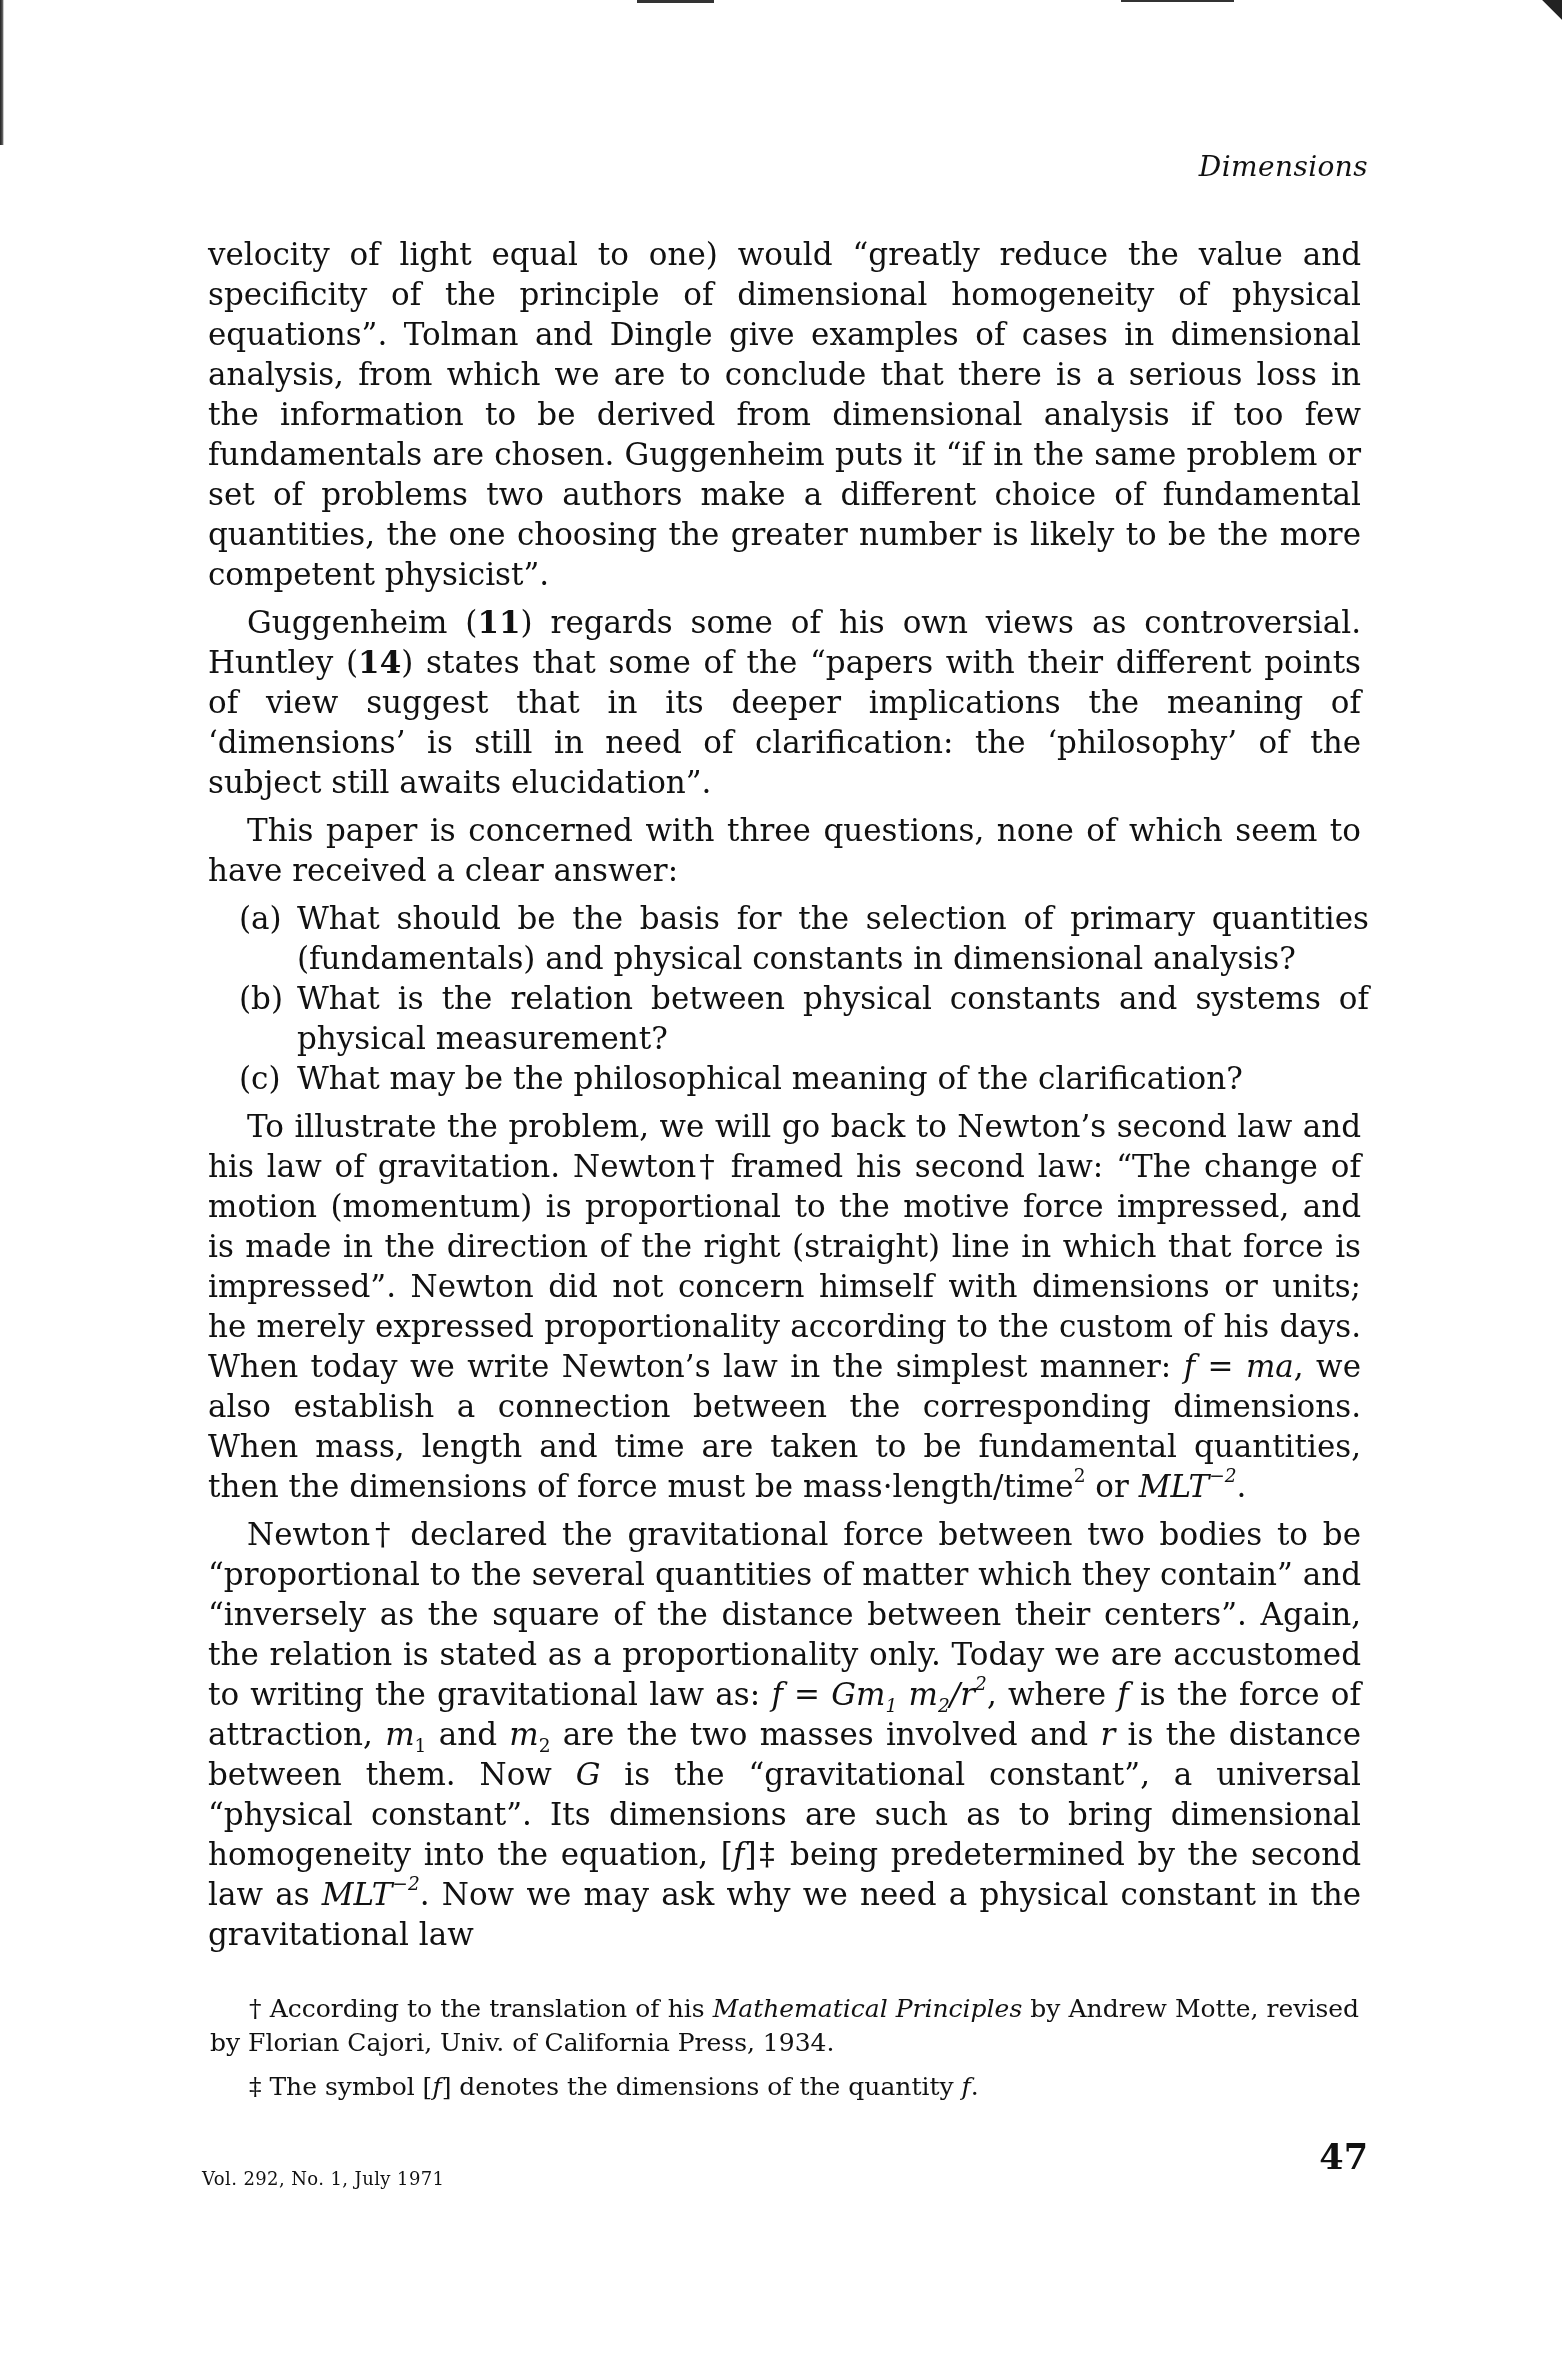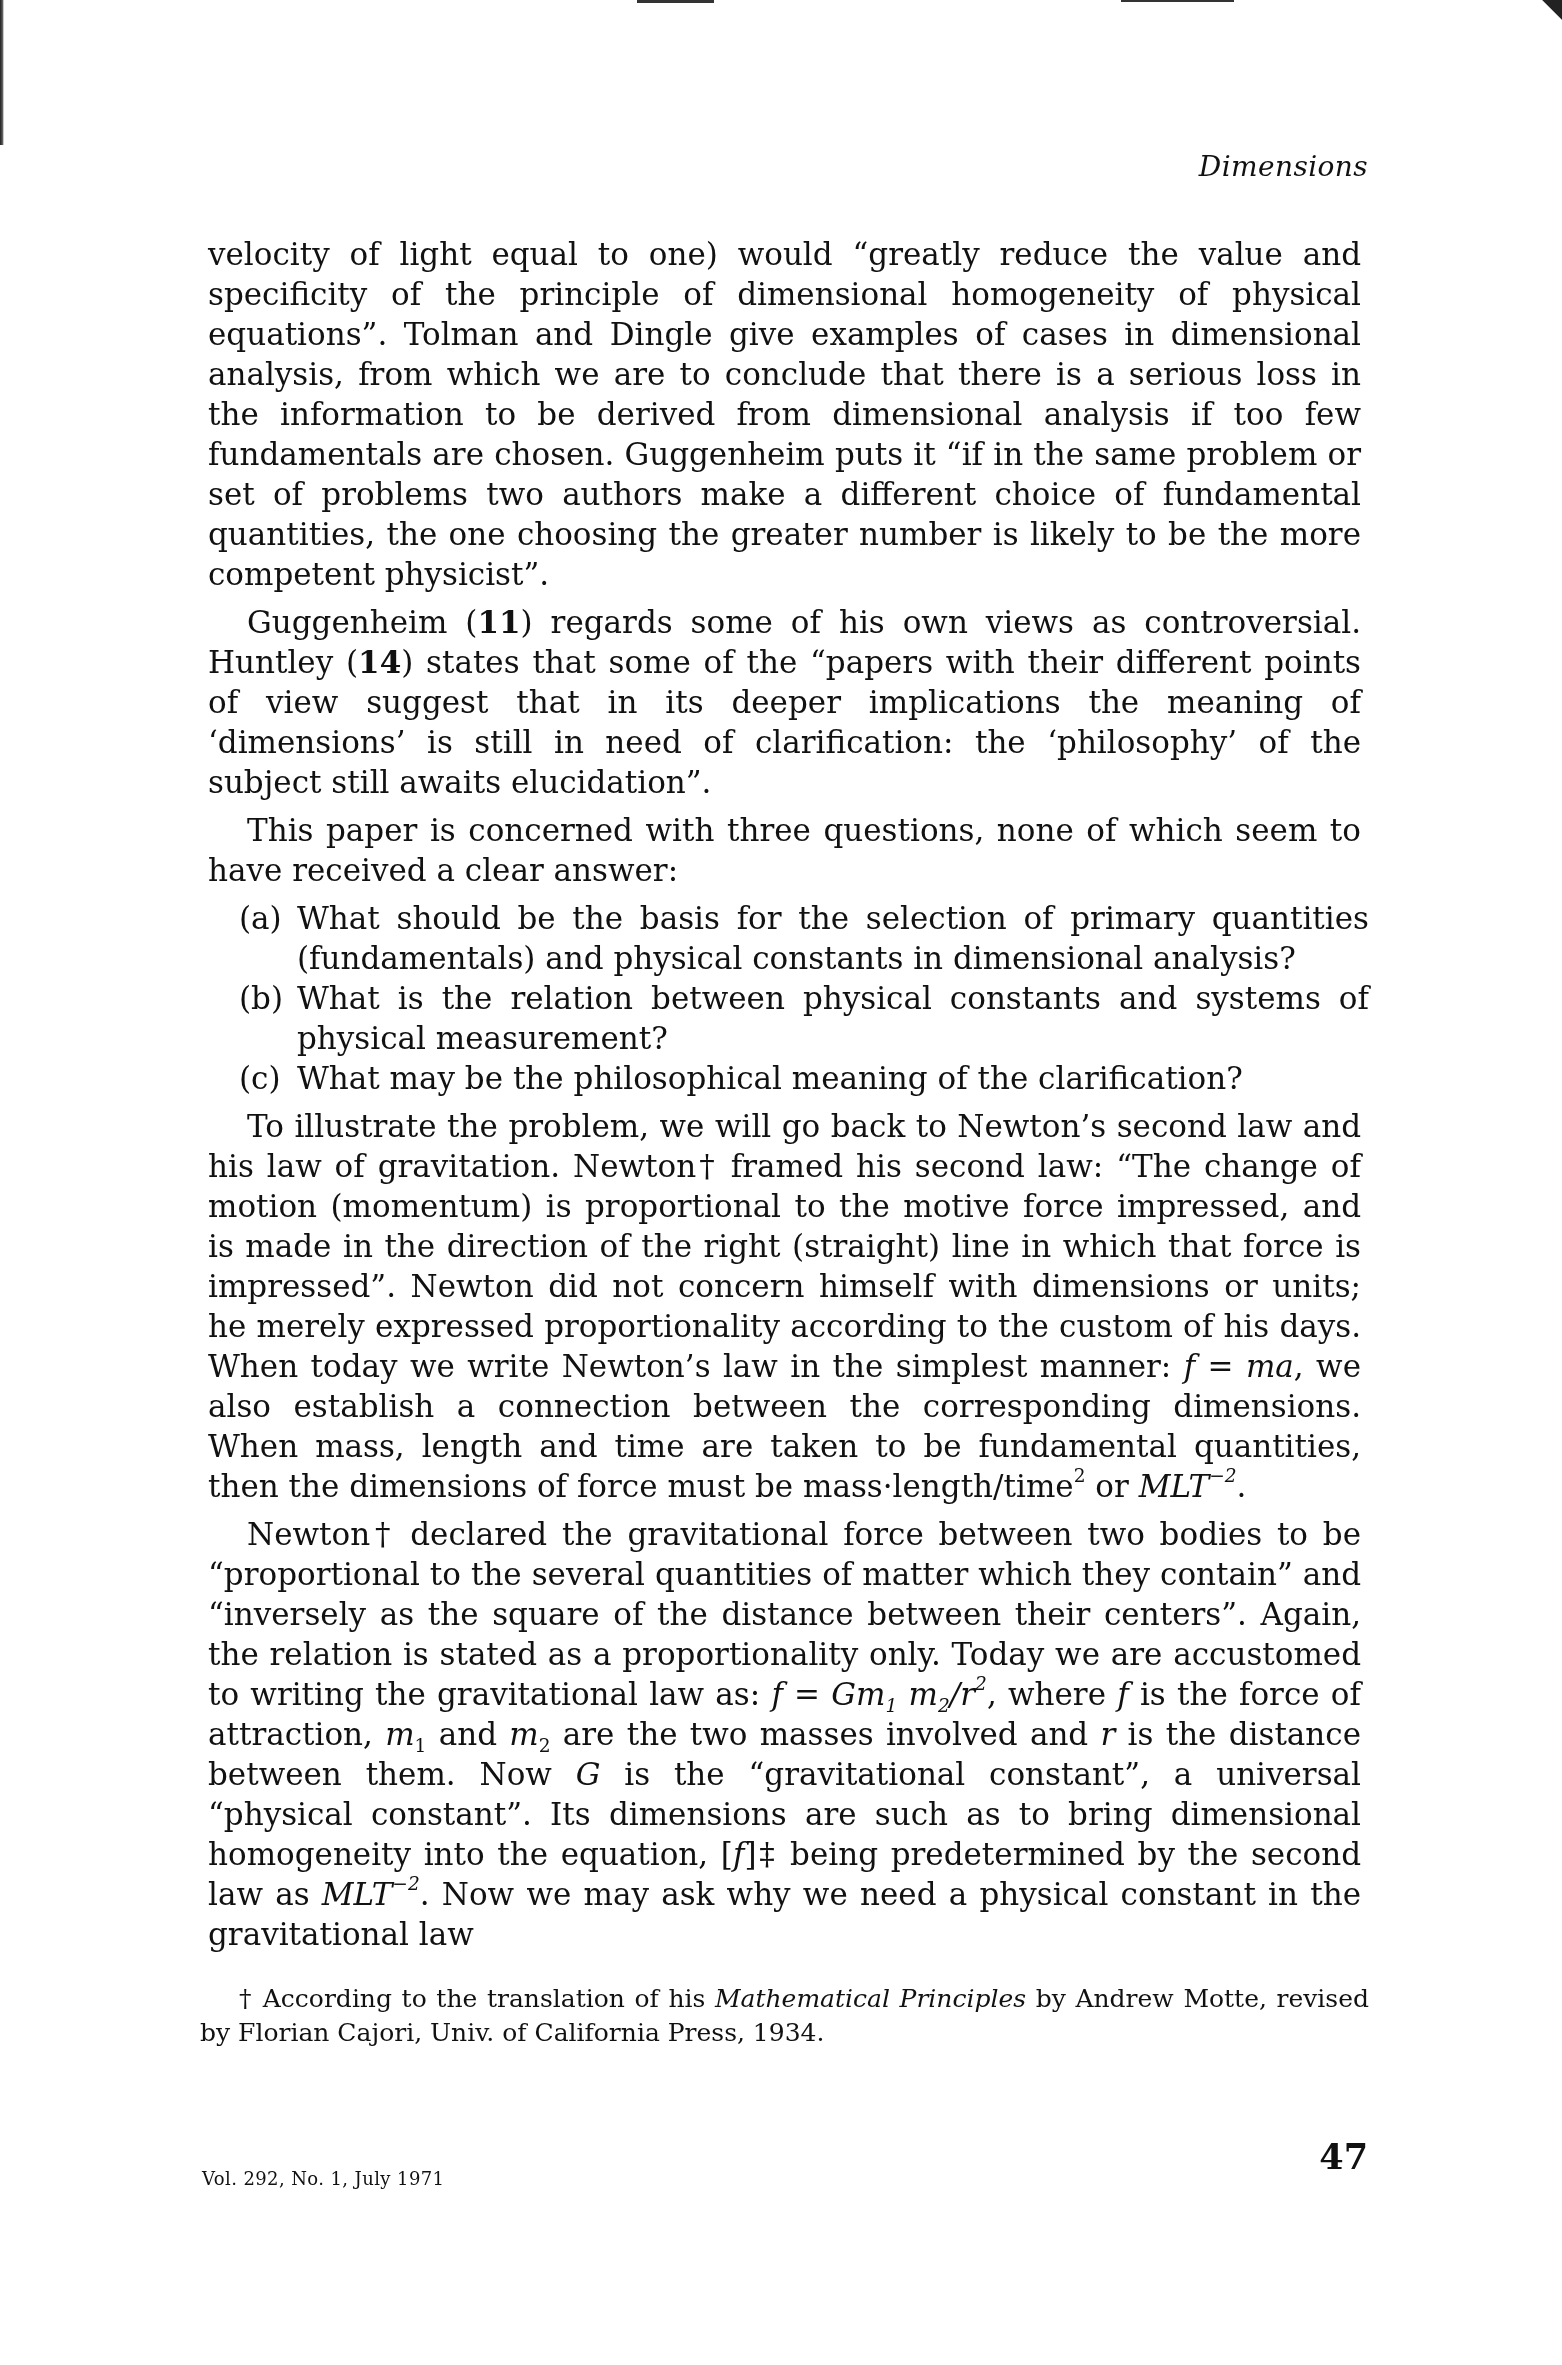--- a/index.html
+++ b/index.html
@@ -36,21 +36,21 @@
   }
   .math { font-style: italic; }
   .bold { font-weight: bold; }
   sup { font-size: 60%; line-height: 0; vertical-align: 0.8em; }
   sub { font-size: 60%; line-height: 0; vertical-align: -0.35em; }
 
   .footnotes {
     position: absolute; left: 200px; top: 1982px; width: 1169px;
     font-size: 25px; line-height: 34px; text-align: justify;
   }
-  .footnotes p { margin: 0; }
+  .footnotes p { margin: 10px; }
   .fn-indent { text-indent: 39px; }
   .footer-left {
     position: absolute; left: 202px; top: 2168px; font-size: 18px; letter-spacing: 0.4px;
   }
   .page-number {
     position: absolute; right: 194px; top: 2136px; font-size: 35px; font-weight: bold;
   }
 </style>
 </head>
 <body>
@@ -76,17 +76,18 @@
   </ul>
 
 
   <p class="indent"><span>To illustrate the problem, we will go back to Newton’s second law and his law of gravitation. Newton† framed his second law: “The change of motion (momentum) is proportional to the motive force impressed, and is made in the direction of the right (straight) line in which that force is impressed”. Newton did not concern himself with dimensions or units; he merely expressed proportionality according to the custom of his days. When today we write Newton’s law in the simplest manner: </span><span class="math">f = ma</span><span>, we also establish a connection between the corresponding dimensions. When mass, length and time are taken to be fundamental quantities, then the dimensions of force must be mass·length/time</span><sup>2</sup><span> or </span><span class="math">MLT</span><sup class="math">−2</sup><span>.</span></p>
 
   <p class="indent"><span>Newton† declared the gravitational force between two bodies to be “proportional to the several quantities of matter which they contain” and “inversely as the square of the distance between their centers”. Again, the relation is stated as a proportionality only. Today we are accustomed to writing the gravitational law as: </span><span class="math"><span>f = Gm</span><sub>1</sub><span> m</span><sub>2</sub><span>/r</span><sup>2</sup></span><span>, where </span><span class="math">f</span><span> is the force of attraction, </span><span class="math">m</span><sub>1</sub><span> and </span><span class="math">m</span><sub>2</sub><span> are the two masses involved and </span><span class="math">r</span><span> is the distance between them. Now </span><span class="math">G</span><span> is the “gravitational constant”, a universal “physical constant”. Its dimensions are such as to bring dimensional homogeneity into the equation, [</span><span class="math">f</span><span>]‡ being predetermined by the second law as </span><span class="math">MLT</span><sup class="math">−2</sup><span>. Now we may ask why we need a physical constant in the gravitational law</span></p>
 </div>
 
 <div class="footnotes">
   <p class="fn-indent"><span>†</span><span> According to the translation of his </span><span class="math">Mathematical Principles</span><span> by Andrew Motte, revised by Florian Cajori, Univ. of California Press, 1934.</span></p>
+  <p class="fn-indent"><span>‡</span><span> The symbol [</span><span class="math">f</span><span>] denotes the dimensions of the quantity </span><span class="math">f</span><span>.</span></p>
 </div>
 
 <div class="footer-left">Vol. 292, No. 1, July 1971</div>
 <div class="page-number">47</div>
 
 
 </body></html>

